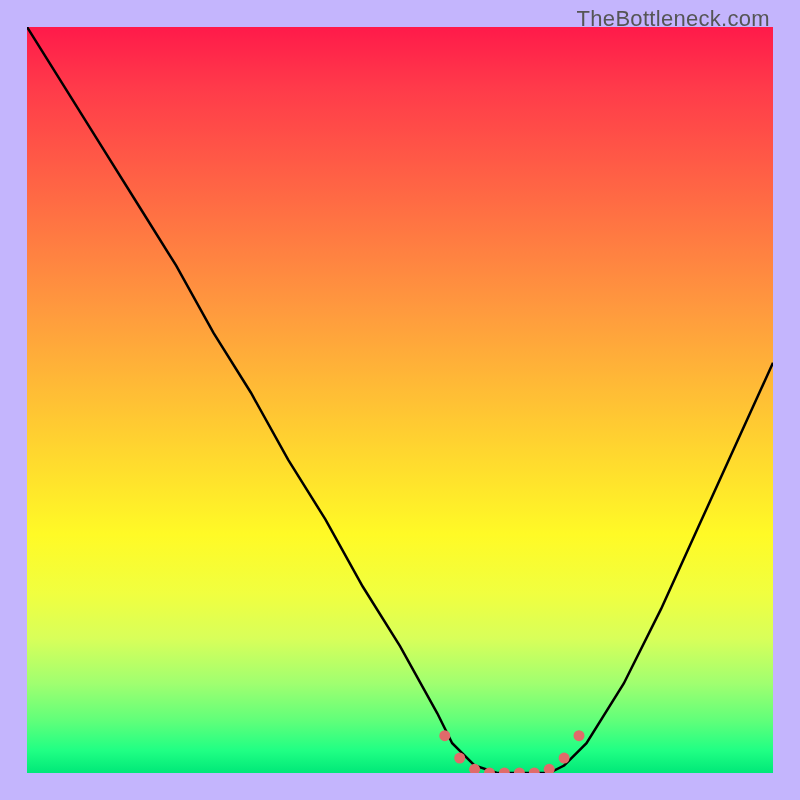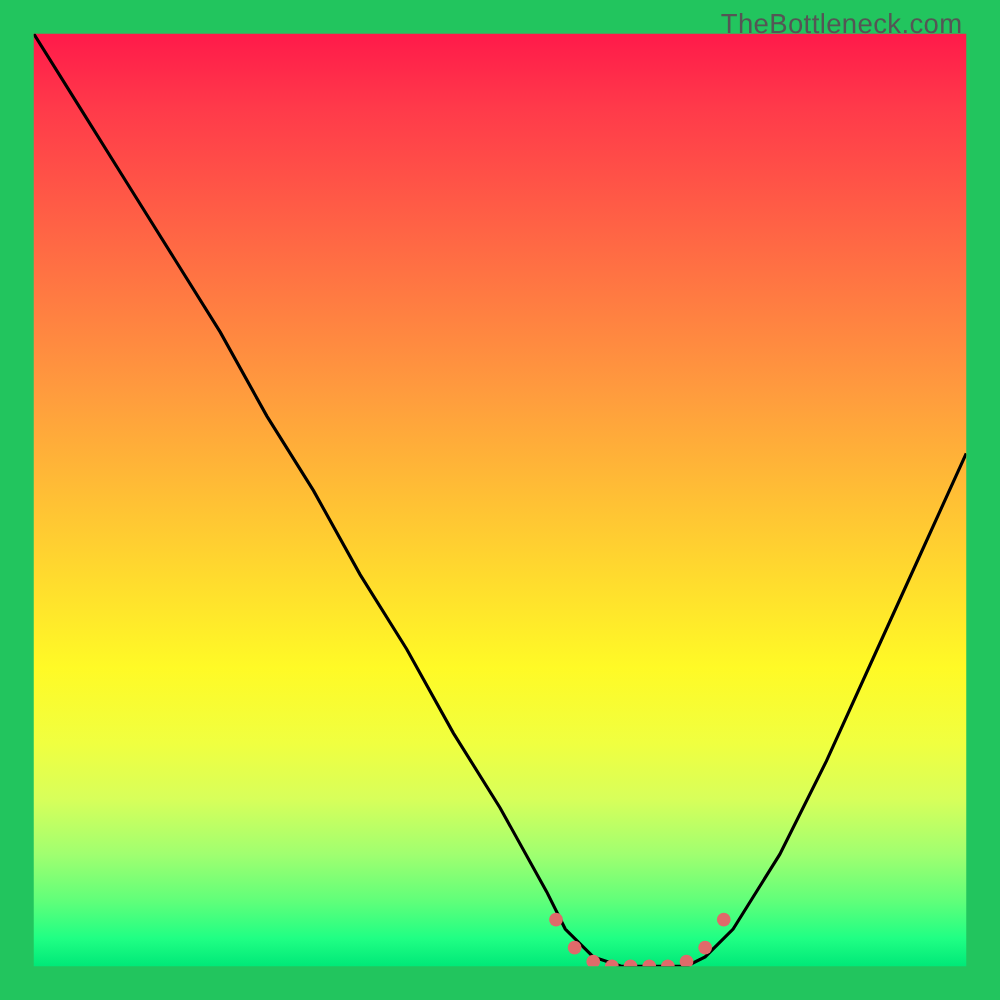--- a/index.html
+++ b/index.html
@@ -8,21 +8,21 @@
     background: #000;
     width: 800px;
     height: 800px;
     overflow: hidden;
     font-family: Arial, sans-serif;
   }
   .container {
     position: relative;
     width: 800px;
     height: 800px;
-    background: #22c55e;
+    background: #c4b5fd;
     text-align: center;
   }
   .plot-area {
     position: absolute;
     left: 27px;
     top: 27px;
     width: 746px;
     height: 746px;
     background: linear-gradient(to bottom,
       #ff1a4a 0%,

